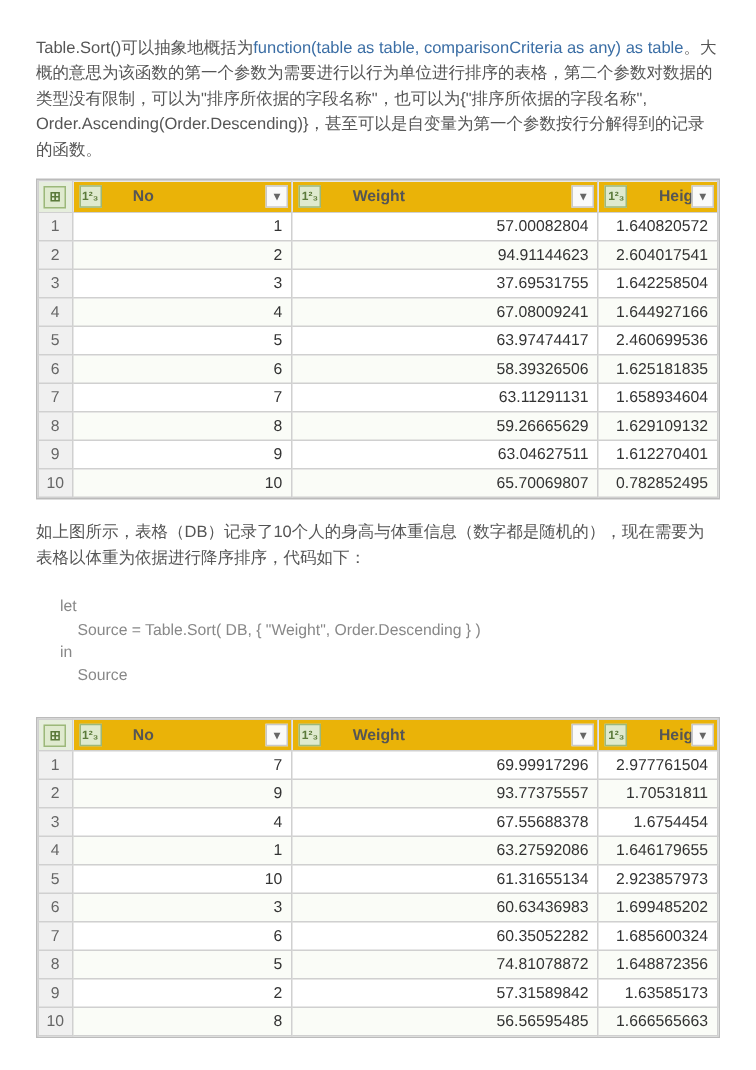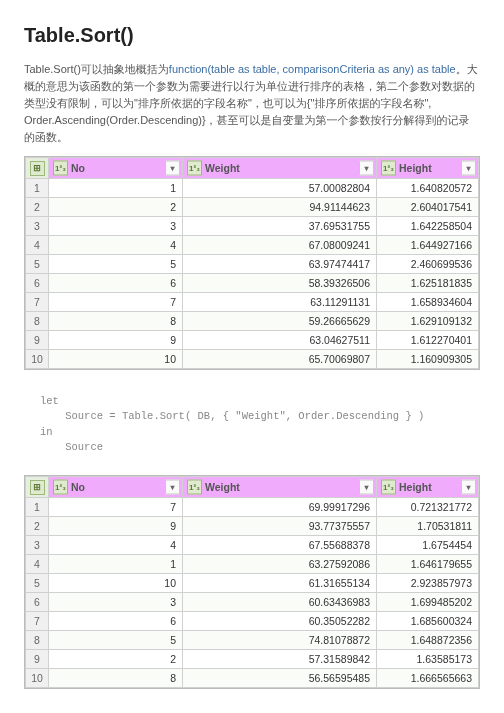--- a/index.html
+++ b/index.html
@@ -28,21 +28,21 @@
     line-height: 1.55;
     color: #555;
     margin: 0 0 6px 0;
   }
   .fn-sig {
     color: #3b6ea5;
   }
   .code-block {
     background: transparent;
     padding: 10px 8px 10px 16px;
-    font-family: Liberation Mono, monospace;
+    font-family: Liberation Sans, sans-serif;
     font-size: 10.5px;
     color: #888;
     white-space: pre;
     line-height: 1.45;
     margin: 6px 0 10px 0;
   }
 
   
   .grid-wrap {
     border: 1px solid #bbb;
@@ -55,26 +55,26 @@
     font-size: 10.5px;
   }
   .grid th, .grid td {
     border: 1px solid #d0d0d0;
     padding: 2px 6px;
     height: 14px;
     text-align: right;
     vertical-align: middle;
   }
   .grid thead th {
-    background: #f0abfc;
+    background: #eab308;
     color: #555;
     font-weight: 600;
     text-align: left;
     position: relative;
-    padding-left: 22px;
+    padding-left: 40px;
     height: 16px;
   }
   .grid thead th .hdr-label {
     display: inline-block;
   }
   .col-idx {
     width: 22px;
     background: #f0f0f0;
     text-align: center !important;
     color: #666;
@@ -129,21 +129,20 @@
     line-height: 1;
   }
   tbody tr:nth-child(even) td { background: #fafcf7; }
   tbody tr td.col-idx { background: #f0f0f0 !important; }
 </style>
 </head>
 <body>
 
 <div class="page">
 
-  <h1>Table.Sort()</h1>
 
   <p class="para">
     <span>Table.Sort()可以抽象地概括为</span><span class="fn-sig">function(table as table, comparisonCriteria as any) as table</span><span>。大概的意思为该函数的第一个参数为需要进行以行为单位进行排序的表格，第二个参数对数据的类型没有限制，可以为"排序所依据的字段名称"，也可以为{"排序所依据的字段名称", Order.Ascending(Order.Descending)}，甚至可以是自变量为第一个参数按行分解得到的记录的函数。</span>
   </p>
 
   <div class="grid-wrap">
     <table class="grid">
       <thead>
         <tr>
           <th class="col-idx">
@@ -218,26 +217,27 @@
           <tr>
             <td class="col-idx">9</td>
             <td>9</td>
             <td>63.04627511</td>
             <td>1.612270401</td>
           </tr>
           <tr>
             <td class="col-idx">10</td>
             <td>10</td>
             <td>65.70069807</td>
-            <td>1.160909305</td>
+            <td>0.782852495</td>
           </tr>
         </tbody>
     </table>
   </div>
 
+  <p class="para">如上图所示，表格（DB）记录了10个人的身高与体重信息（数字都是随机的），现在需要为表格以体重为依据进行降序排序，代码如下：</p>
 
   <div class="code-block">let
     Source = Table.Sort( DB, { "Weight", Order.Descending } )
 in
     Source</div>
 
   <div class="grid-wrap">
     <table class="grid">
       <thead>
         <tr>
@@ -259,21 +259,21 @@
             <span class="hdr-label">Height</span>
             <span class="hdr-dropdown">▾</span>
           </th>
         </tr>
       </thead>
       <tbody>
           <tr>
             <td class="col-idx">1</td>
             <td>7</td>
             <td>69.99917296</td>
-            <td>0.721321772</td>
+            <td>2.977761504</td>
           </tr>
           <tr>
             <td class="col-idx">2</td>
             <td>9</td>
             <td>93.77375557</td>
             <td>1.70531811</td>
           </tr>
           <tr>
             <td class="col-idx">3</td>
             <td>4</td>

